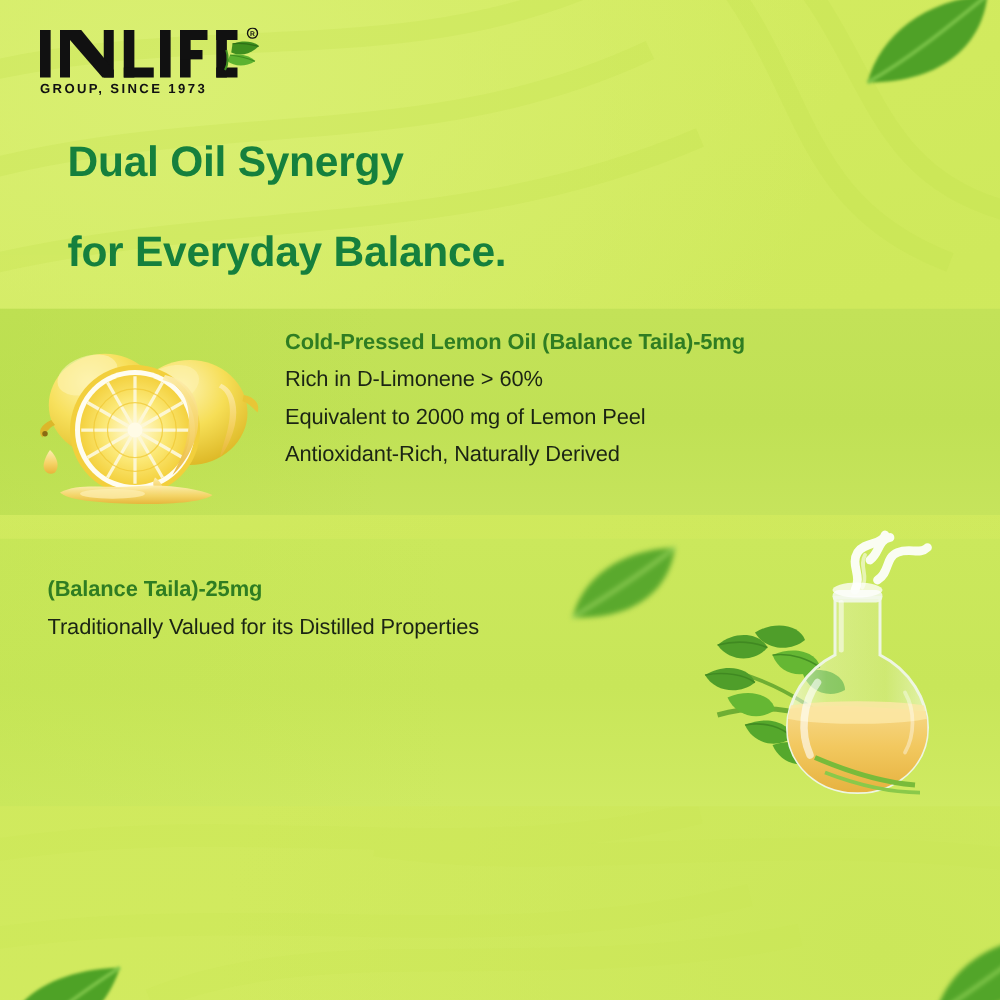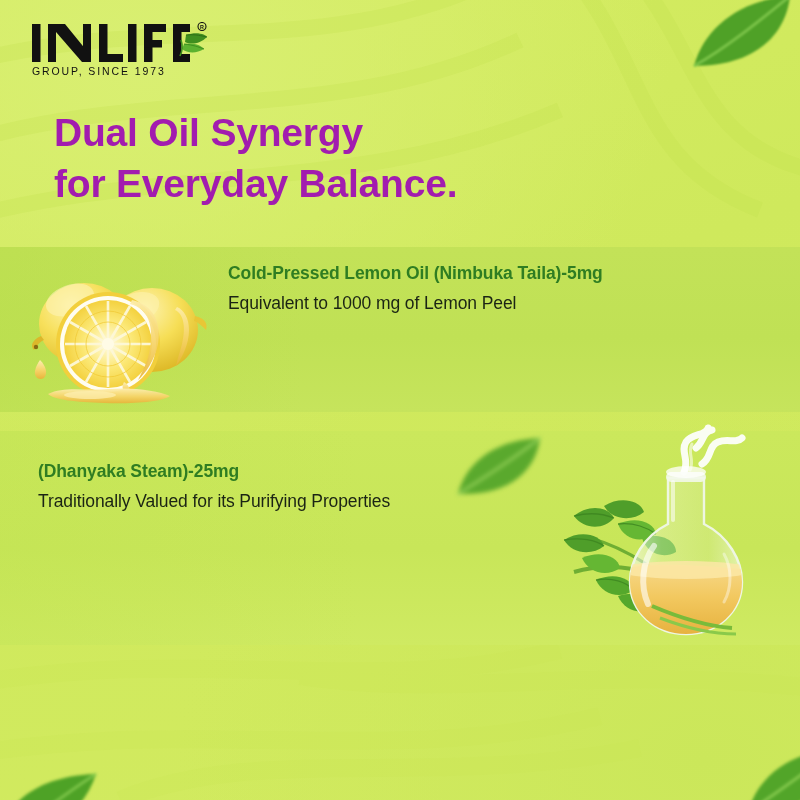--- a/index.html
+++ b/index.html
@@ -25,27 +25,27 @@
   .band-lemon{top:247px;height:165px;background:linear-gradient(180deg,#c3e258 0%,#c0e155 55%,#c6e45c 100%);}
   .band-lemon:after{content:"";position:absolute;left:0;top:0;width:800px;height:165px;
     background:linear-gradient(90deg,rgba(180,220,70,.35) 0%,rgba(180,220,70,0) 38%);}
   .band-cor{top:431px;height:214px;background:linear-gradient(180deg,#cbe85c 0%,#c8e659 55%,#cfea62 100%);}
   .band-cor:after{content:"";position:absolute;left:0;top:0;width:800px;height:214px;
     background:linear-gradient(90deg,rgba(190,226,78,.30) 0%,rgba(190,226,78,0) 45%);}
 
   
   .logo{position:absolute;left:30px;top:22px;width:180px;height:62px;}
   .logo-word{position:relative;height:42px;}
-  .logo-sub{font-size:10.5px;font-weight:400;letter-spacing:1.9px;color:#111;
+  .logo-sub{font-size:10.5px;font-weight:700;letter-spacing:1.9px;color:#111;
     margin-top:1px;padding-left:2px;white-space:nowrap;}
 
   
   .headline{position:absolute;left:54px;top:108px;width:640px;
-    font-size:39px;line-height:1.30;font-weight:700;color:#a21caf;letter-spacing:-.2px;}
-  .headline .l2{display:block;}
+    font-size:34px;line-height:1.30;font-weight:700;color:#15803d;letter-spacing:-.2px;}
+  .headline .l2{display:block;margin-top:28px;}
 
   
   .lemon-text{position:absolute;left:228px;top:258px;width:560px;}
   .cor-text{position:absolute;left:38px;top:456px;width:560px;}
   .ing-title{font-size:17.5px;font-weight:700;color:#2f7d22;line-height:1.72;letter-spacing:-.1px;}
   .ing-line{font-size:17.5px;font-weight:400;color:#1b2414;line-height:1.72;letter-spacing:-.1px;}
 
   
   .art-lemon{position:absolute;left:12px;top:252px;width:200px;height:152px;}
   .art-flask{position:absolute;left:556px;top:420px;width:248px;height:228px;}
@@ -205,27 +205,29 @@
 
       <g>
         <path d="M36 142 C 52 134, 72 139, 96 137 C 122 135, 146 139, 158 144
                  C 150 150, 120 152, 92 151 C 64 150, 42 148, 36 142 Z" fill="url(#oilG)" opacity=".95"></path>
         <ellipse cx="78" cy="143" rx="26" ry="4" fill="#fdf0b4" opacity=".7"></ellipse>
       </g>
     </svg>
   </div>
 
   <div class="lemon-text">
-    <div class="ing-title">Cold-Pressed Lemon Oil (Nimbuka Taila)-5mg</div>
-    <div class="ing-line">Equivalent to 1000 mg of Lemon Peel</div>
+    <div class="ing-title">Cold-Pressed Lemon Oil (Balance Taila)-5mg</div>
+    <div class="ing-line">Rich in D-Limonene &gt; 60%</div>
+    <div class="ing-line">Equivalent to 2000 mg of Lemon Peel</div>
+    <div class="ing-line">Antioxidant-Rich, Naturally Derived</div>
   </div>
 
   <div class="cor-text">
-    <div class="ing-title">(Dhanyaka Steam)-25mg</div>
-    <div class="ing-line">Traditionally Valued for its Purifying Properties</div>
+    <div class="ing-title">(Balance Taila)-25mg</div>
+    <div class="ing-line">Traditionally Valued for its Distilled Properties</div>
   </div>
 
   <div class="art-flask">
     <svg width="248" height="228" viewBox="0 0 248 228">
       <defs>
         <linearGradient id="glassG" x1="0" y1="0" x2="1" y2="0">
           <stop offset="0%" stop-color="#ffffff" stop-opacity=".58"></stop>
           <stop offset="28%" stop-color="#ffffff" stop-opacity=".26"></stop>
           <stop offset="70%" stop-color="#e9f3d8" stop-opacity=".20"></stop>
           <stop offset="100%" stop-color="#ffffff" stop-opacity=".50"></stop>

